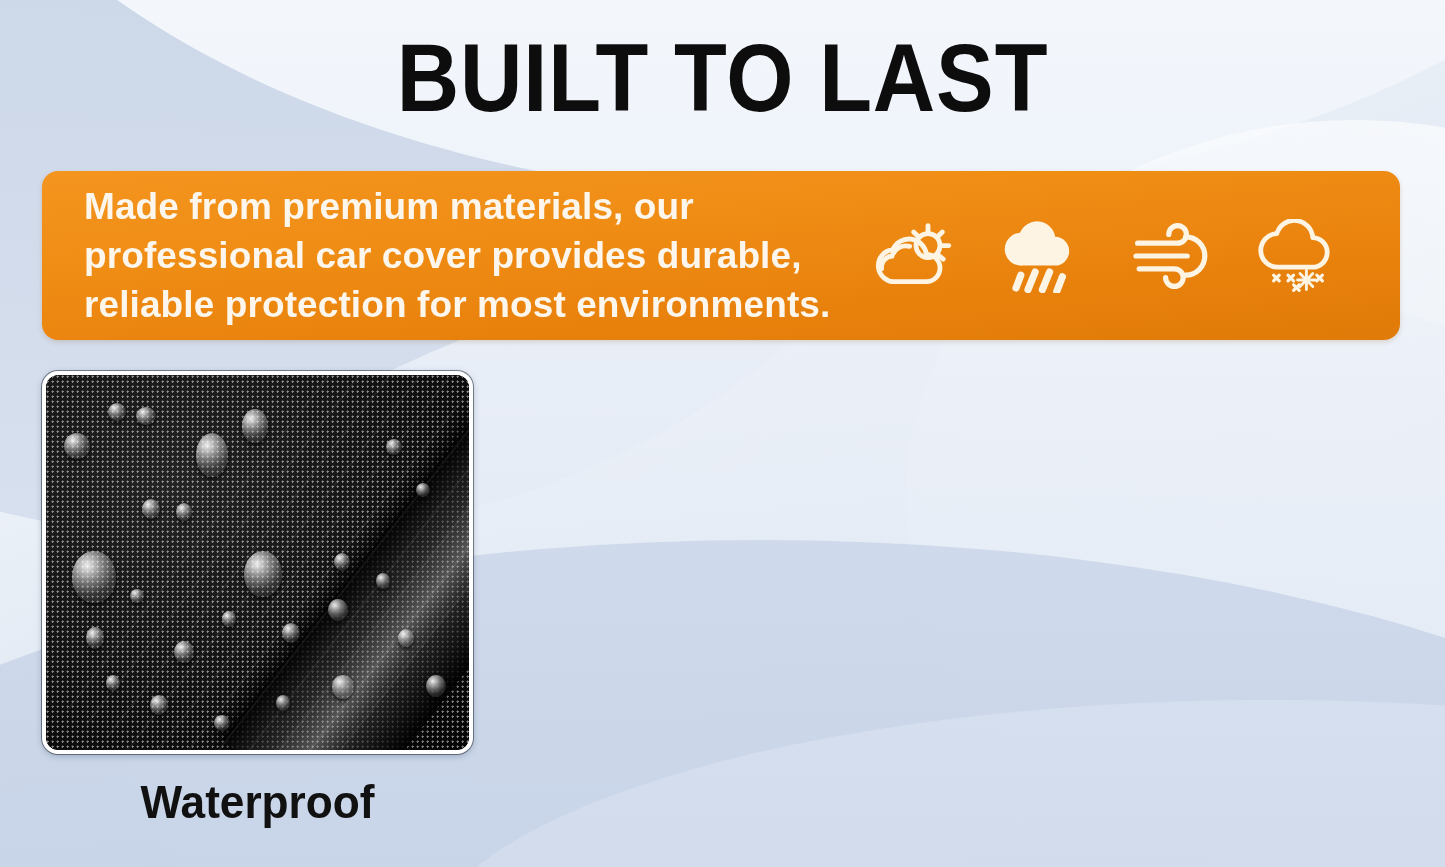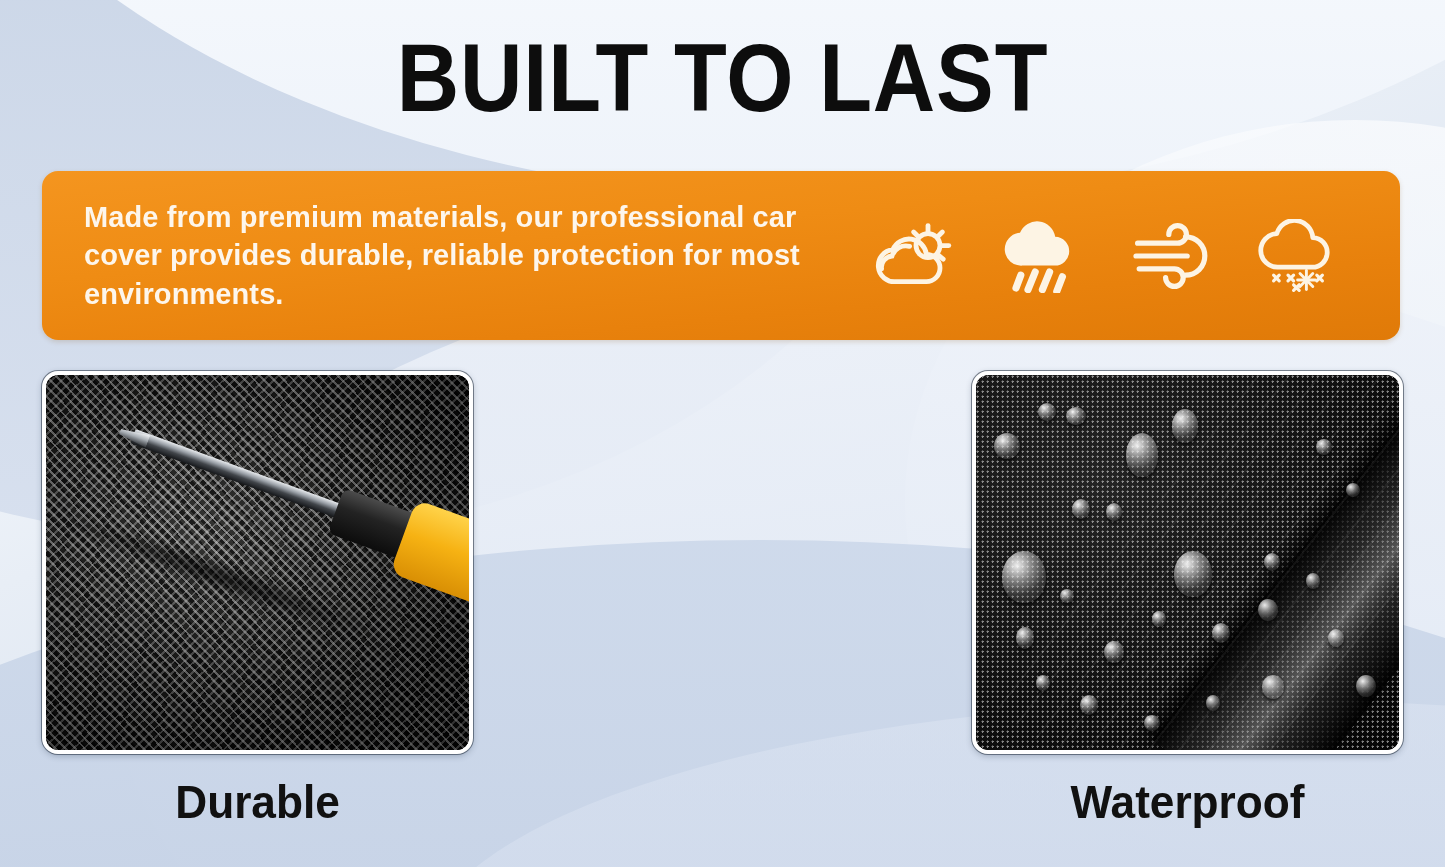--- a/index.html
+++ b/index.html
@@ -116,21 +116,21 @@
     box-shadow: 0 2px 5px rgba(120,70,10,0.18);
     display: flex;
     align-items: center;
     box-sizing: border-box;
     padding: 0 22px 0 42px;
   }
   .banner-text {
     color: #fdf6ec;
     font-family: "Liberation Sans Narrow", "Liberation Sans", sans-serif;
     font-weight: 700;
-    font-size: 29px;
+    font-size: 37px;
     line-height: 1.33;
     max-width: 855px;
     letter-spacing: 0.1px;
   }
   .banner-icons {
     display: flex;
     align-items: center;
     gap: 48px;
     margin-left: auto;
     padding-right: 42px;
@@ -392,37 +392,20 @@
           <line x1="55" y1="68" x2="71" y2="84"></line>
           <line x1="71" y1="68" x2="55" y2="84"></line>
         </g>
       </svg>
 
     </div>
   </div>
 
   <div class="features">
 
-    <div class="feature">
-      <div class="thumb">
-        <div class="thumb-inner">
-          <div class="weave"></div>
-          <div class="weave-shade"></div>
-          <div class="driver-shadow"></div>
-          <div class="driver">
-            <div class="driver-shaft"></div>
-            <div class="driver-tip"></div>
-            <div class="driver-collar"></div>
-            <div class="driver-grip"></div>
-            <div class="driver-handle"></div>
-          </div>
-        </div>
-      </div>
-      <div class="caption">Durable</div>
-    </div>
 
 
     <div class="feature">
       <div class="thumb">
         <div class="thumb-inner">
           <div class="waterfab"></div>
           <div class="seam"></div>
           <div class="seam-line"></div>
 
           <div class="drop big" style="left:26px;  top:176px; width:44px; height:52px;"></div>

